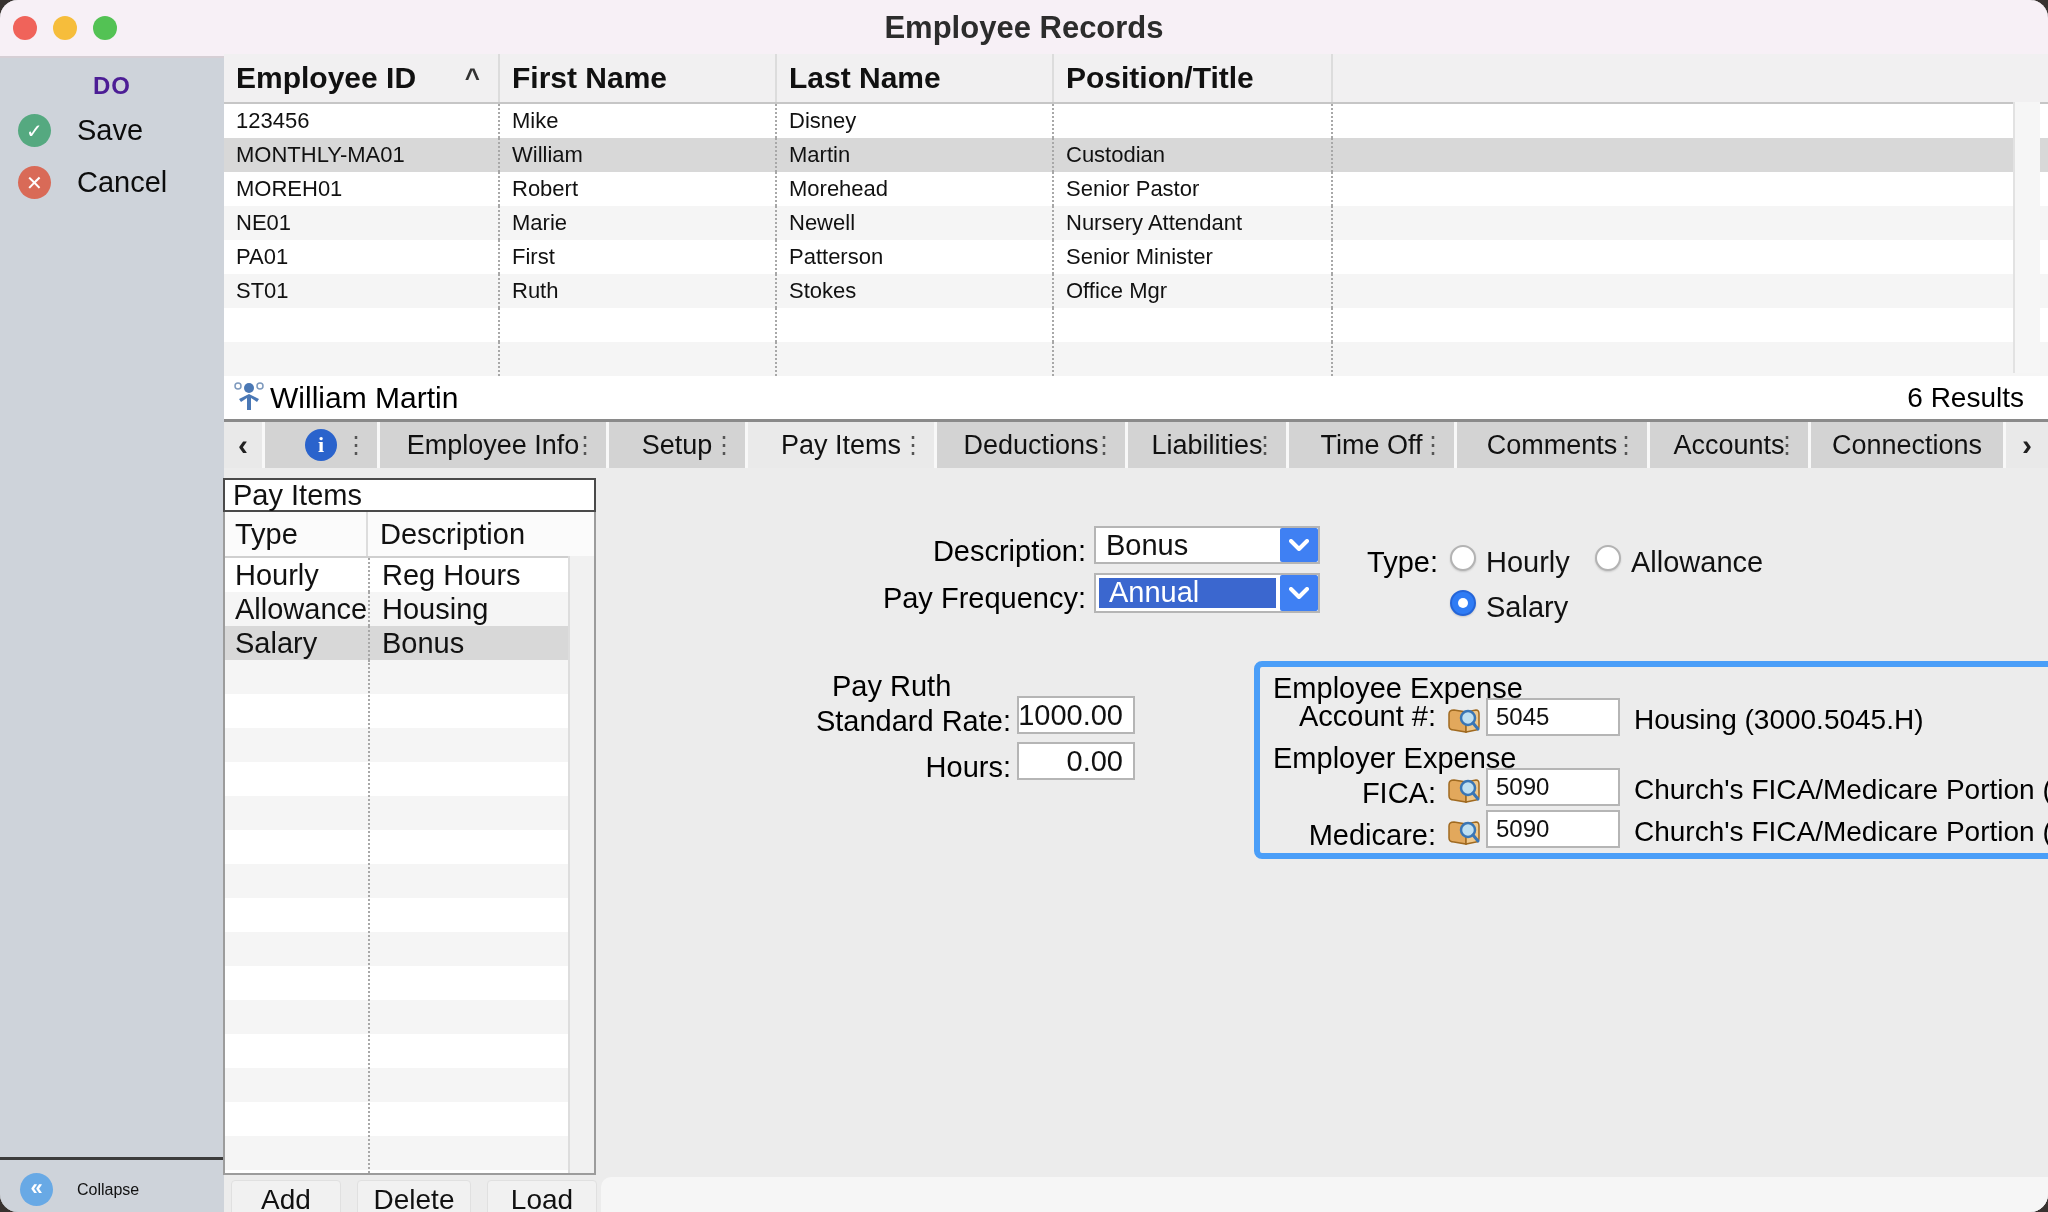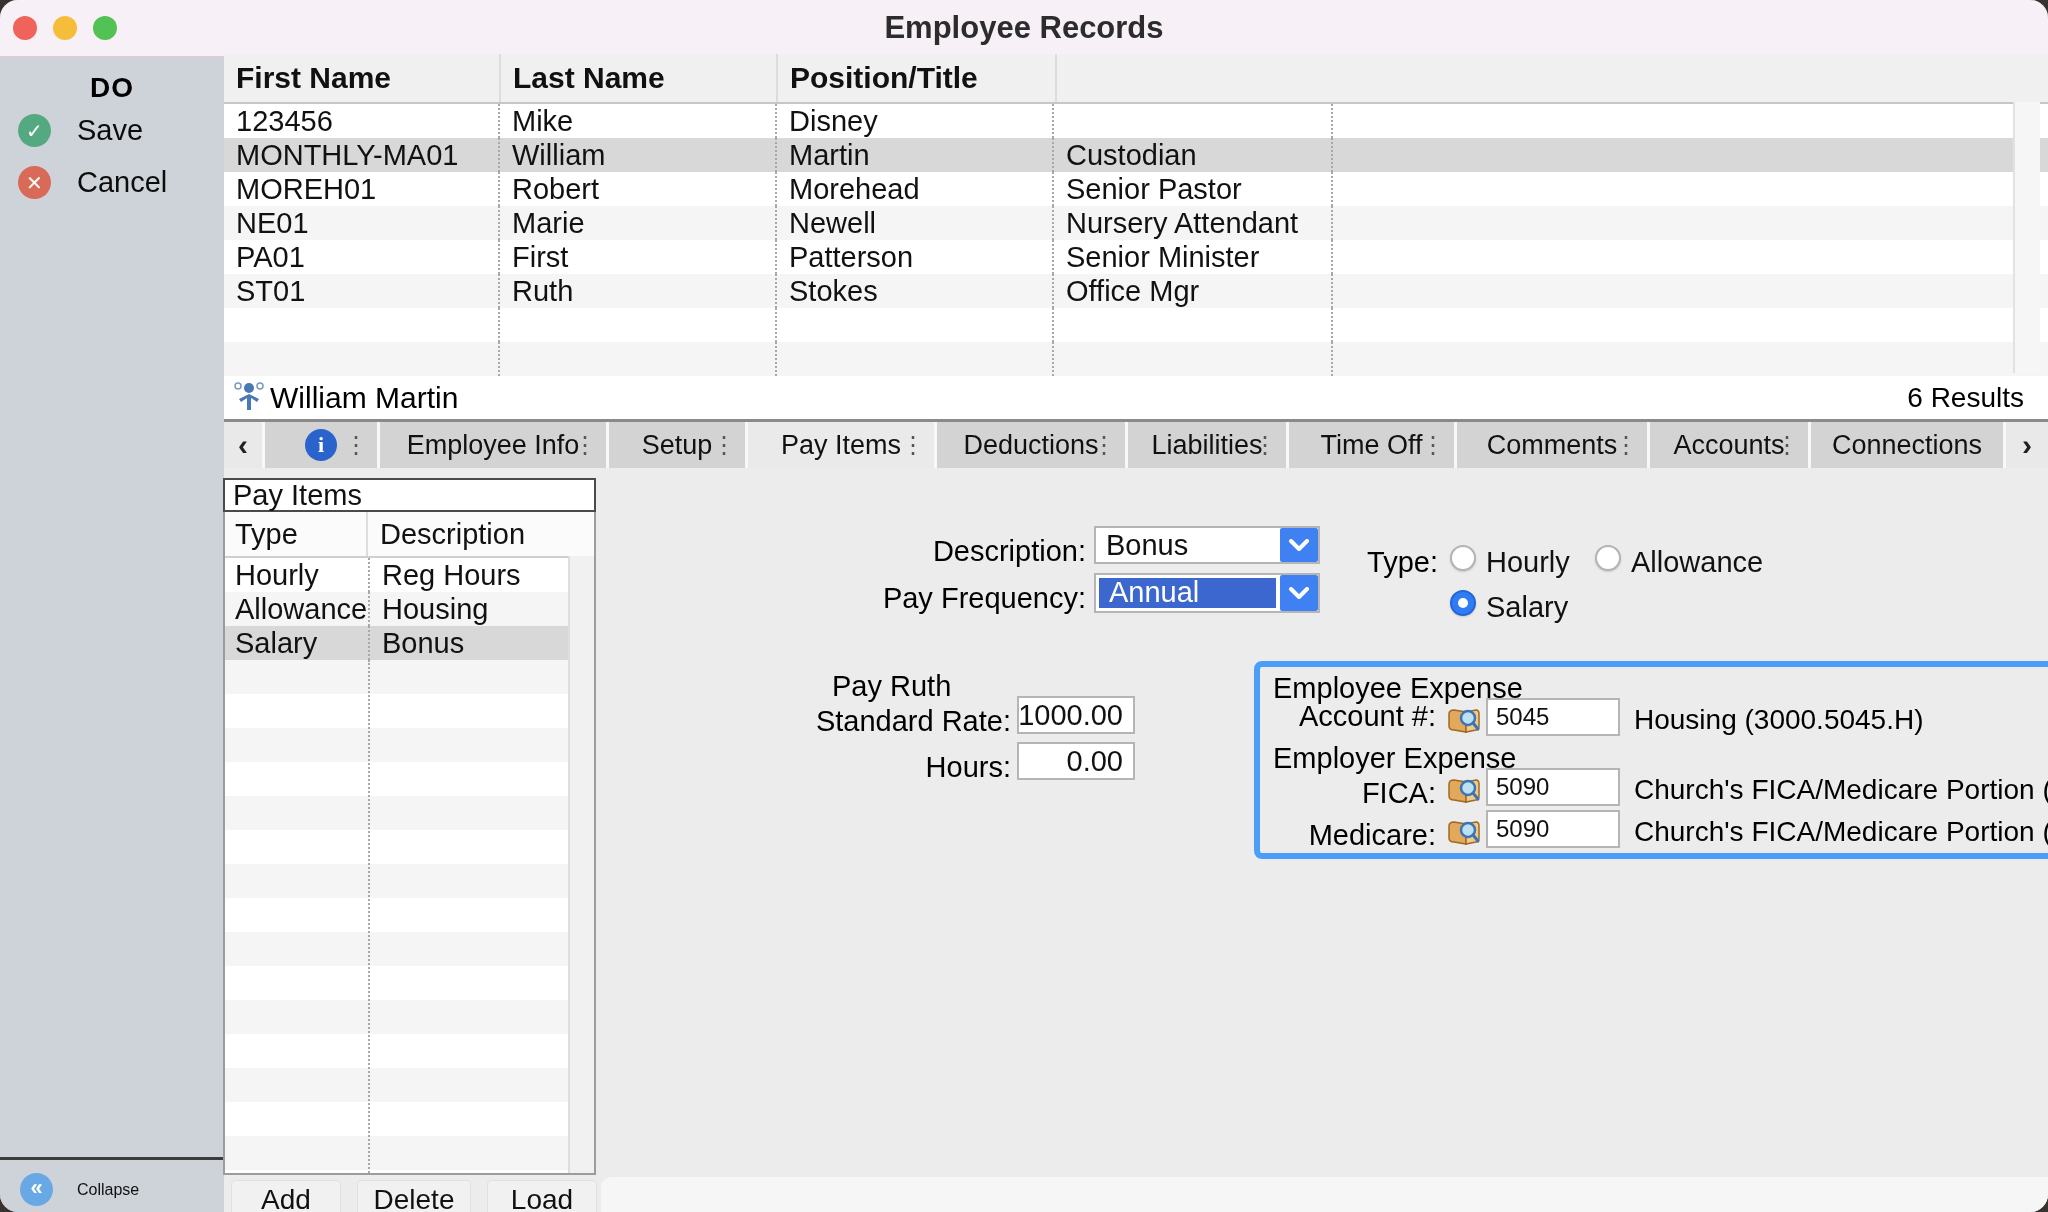--- a/index.html
+++ b/index.html
@@ -9,39 +9,39 @@
   
   .titlebar{position:absolute;left:0;top:0;width:2048px;height:56px;background:#f7f0f6;border-bottom:2px solid #d6cfd5;}
   .title{position:absolute;left:0;right:0;top:0;height:56px;line-height:56px;text-align:center;font-size:31px;font-weight:bold;color:#2c2c2c;}
   .light{position:absolute;top:16px;width:24px;height:24px;border-radius:50%;}
   .light.red{left:13px;background:#f0635a;}
   .light.yellow{left:53px;background:#f6bd3b;}
   .light.green{left:93px;background:#53c254;}
 
   
   .sidebar{position:absolute;left:0;top:58px;width:224px;bottom:0;background:#ced3da;}
-  .do-header{margin-top:14px;text-align:center;font-size:28px;font-weight:bold;color:#000000;letter-spacing:1px;}
+  .do-header{margin-top:14px;text-align:center;font-size:24px;font-weight:bold;color:#4c1d95;letter-spacing:1px;}
   .side-btn{position:absolute;left:18px;display:flex;align-items:center;gap:26px;cursor:default;}
   .side-btn.save{top:56px;}
   .side-btn.cancel{top:108px;}
   .round-ic{width:33px;height:33px;border-radius:50%;display:flex;align-items:center;justify-content:center;color:#fff;font-size:20px;}
   .round-ic.green{background:#55a980;}
   .round-ic.red{background:#d96a57;}
   .side-btn .lbl{font-size:29px;color:#0c0c0c;}
   .side-sep{position:absolute;left:0;bottom:52px;width:224px;height:3px;background:#3c3c3c;}
   .collapse-row{position:absolute;left:20px;bottom:6px;display:flex;align-items:center;gap:24px;}
   .round-ic.blue{background:#68a9e5;font-size:22px;font-weight:bold;padding-bottom:3px;box-sizing:border-box;}
 
   
   .main{position:absolute;left:224px;top:58px;right:0;bottom:0;}
 
   
   .emp-table{position:absolute;left:0;top:-4px;right:0;height:322px;background:#fff;border-bottom:3px solid #767676;box-sizing:border-box;}
   .erow{display:flex;height:34px;align-items:center;}
-  .erow .c{height:34px;line-height:34px;font-size:29px;padding-left:12px;box-sizing:border-box;overflow:hidden;white-space:nowrap;}
+  .erow .c{height:34px;line-height:34px;font-size:22px;padding-left:12px;box-sizing:border-box;overflow:hidden;white-space:nowrap;}
   .c.c1{width:276px;}
   .c.c2{width:277px;}
   .c.c3{width:277px;}
   .c.c4{width:279px;}
   .c.c5{flex:1;}
   .c.csb{width:26px;}
   .ehead{display:flex;height:48px;background:#f1f0f1;border-bottom:2px solid #c6c6c6;font-weight:bold;}
   .ehead .c{height:48px;line-height:48px;font-size:30px;padding-left:12px;box-sizing:border-box;position:relative;border-right:2px solid #dcdcdc;}
   .ehead .c.c5,.ehead .c.csb{border-right:none;}
   .sortcaret{position:absolute;right:18px;top:0;font-size:26px;font-weight:bold;color:#333;}
@@ -135,20 +135,24 @@
     <div class="collapse-row">
       <span class="round-ic blue">«</span>
       <span class="lbl">Collapse</span>
     </div>
   </div>
 
   <div class="main">
 
     <div class="emp-table">
       <div class="ehead">
+        <div class="c c1">
+          <span>Employee ID</span>
+          <span class="sortcaret">^</span>
+        </div>
         <div class="c c2">First Name</div>
         <div class="c c3">Last Name</div>
         <div class="c c4">Position/Title</div>
         <div class="c c5"></div>
         <div class="c csb"></div>
       </div>
       <div class="ebody">
         <div class="erow">
           <div class="c c1">123456</div>
               <div class="c c2">Mike</div>

